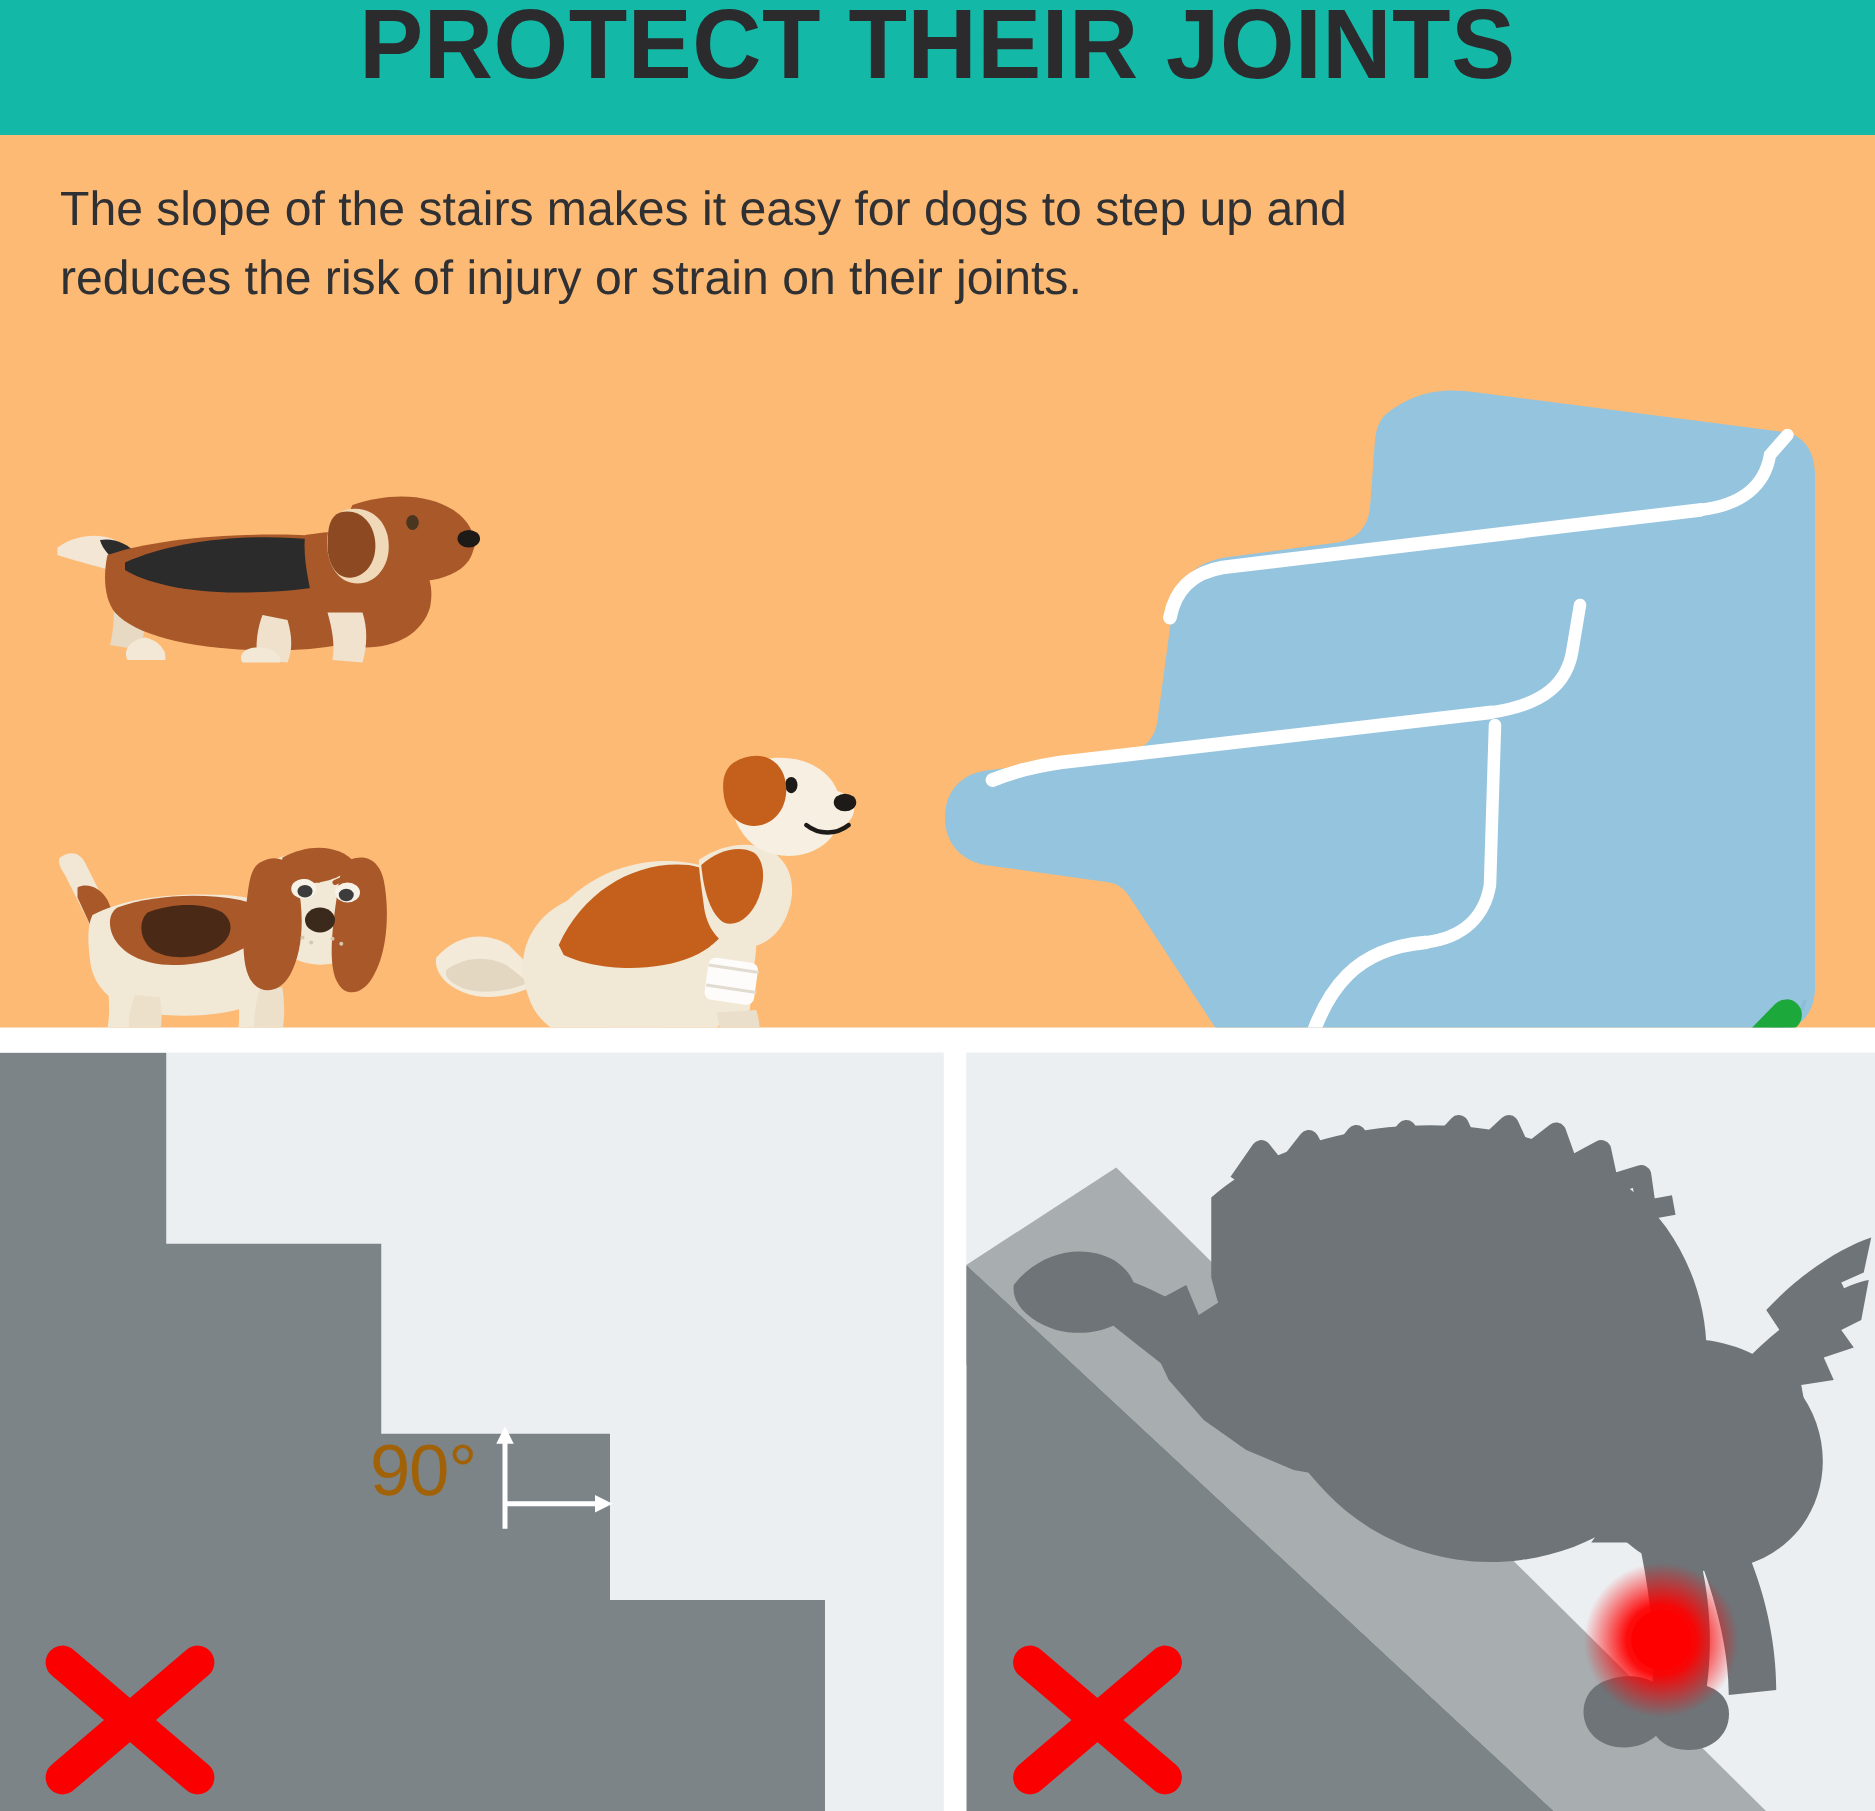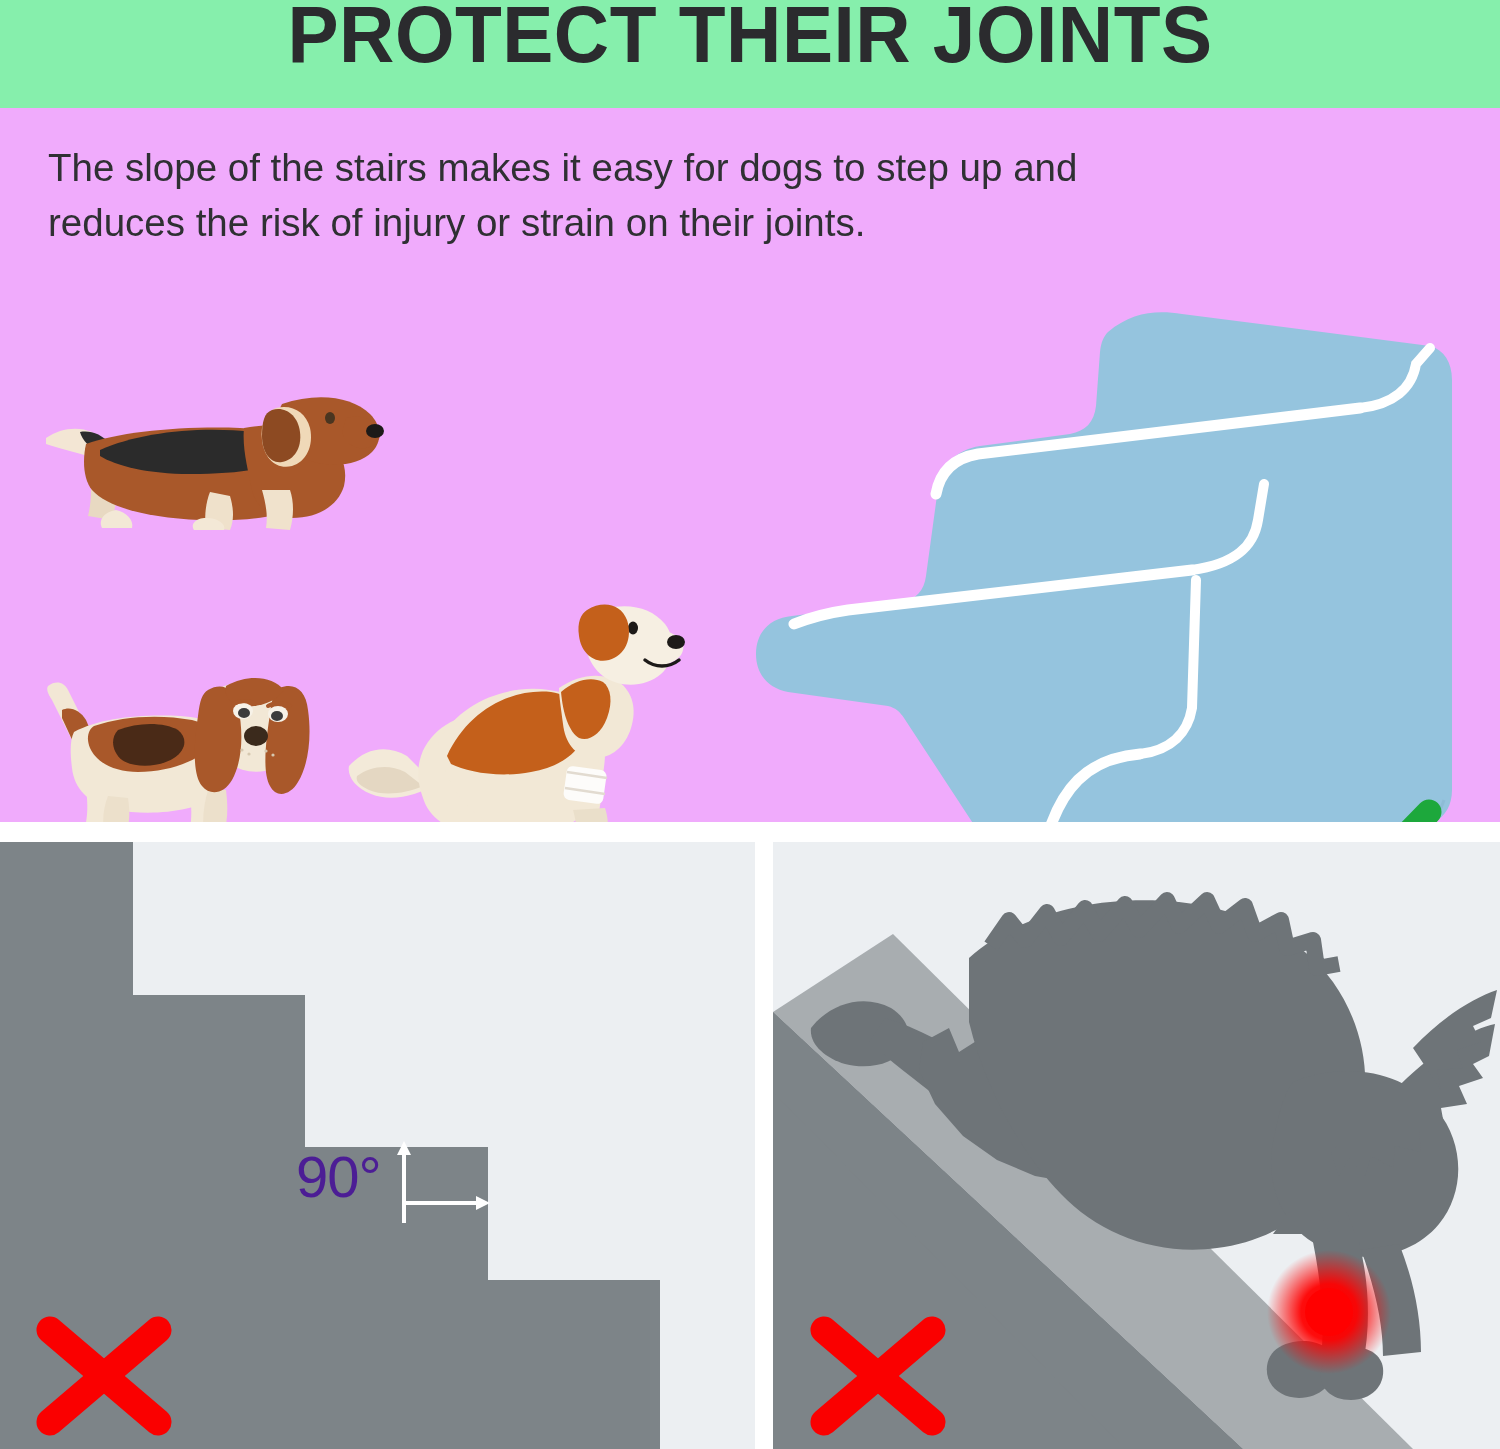--- a/index.html
+++ b/index.html
@@ -14,21 +14,21 @@
     overflow: hidden;
     position: relative;
   }
 
   
   .header {
     position: absolute;
     left: 0; top: 0;
     width: 1500px;
     height: 108px;
-    background: #86efac;
+    background: #14b8a6;
   }
   .header-title {
     position: absolute;
     left: 0; top: -10px;
     width: 1500px;
     text-align: center;
     font-family: "Liberation Sans", sans-serif;
     font-weight: bold;
     font-size: 79px;
     letter-spacing: 0.5px;
@@ -37,21 +37,21 @@
     white-space: nowrap;
     line-height: 1.15;
   }
 
   
   .panel-top {
     position: absolute;
     left: 0; top: 108px;
     width: 1500px;
     height: 714px;
-    background: #f0abfc;
+    background: #fdba74;
     overflow: hidden;
   }
   .intro-text {
     position: absolute;
     left: 48px; top: 33px;
     width: 1070px;
     font-size: 38.5px;
     line-height: 1.42;
     color: #2f3033;
     font-family: "Liberation Sans", sans-serif;
@@ -95,21 +95,21 @@
     position: absolute;
     left: 773px; top: 842px;
     width: 727px; height: 607px;
     background: #eceff2;
     overflow: hidden;
   }
   .angle-label {
     position: absolute;
     left: 296px; top: 1143px;
     font-size: 58px;
-    color: #4c1d95;
+    color: #a16207;
     font-family: "Liberation Sans", sans-serif;
     letter-spacing: -1px;
   }
   .cross-bl { position: absolute; left: 28px;  top: 1312px; width: 152px; height: 128px; }
   .cross-br { position: absolute; left: 802px; top: 1312px; width: 152px; height: 128px; }
 </style>
 </head>
 <body>
 
 <div class="header">

